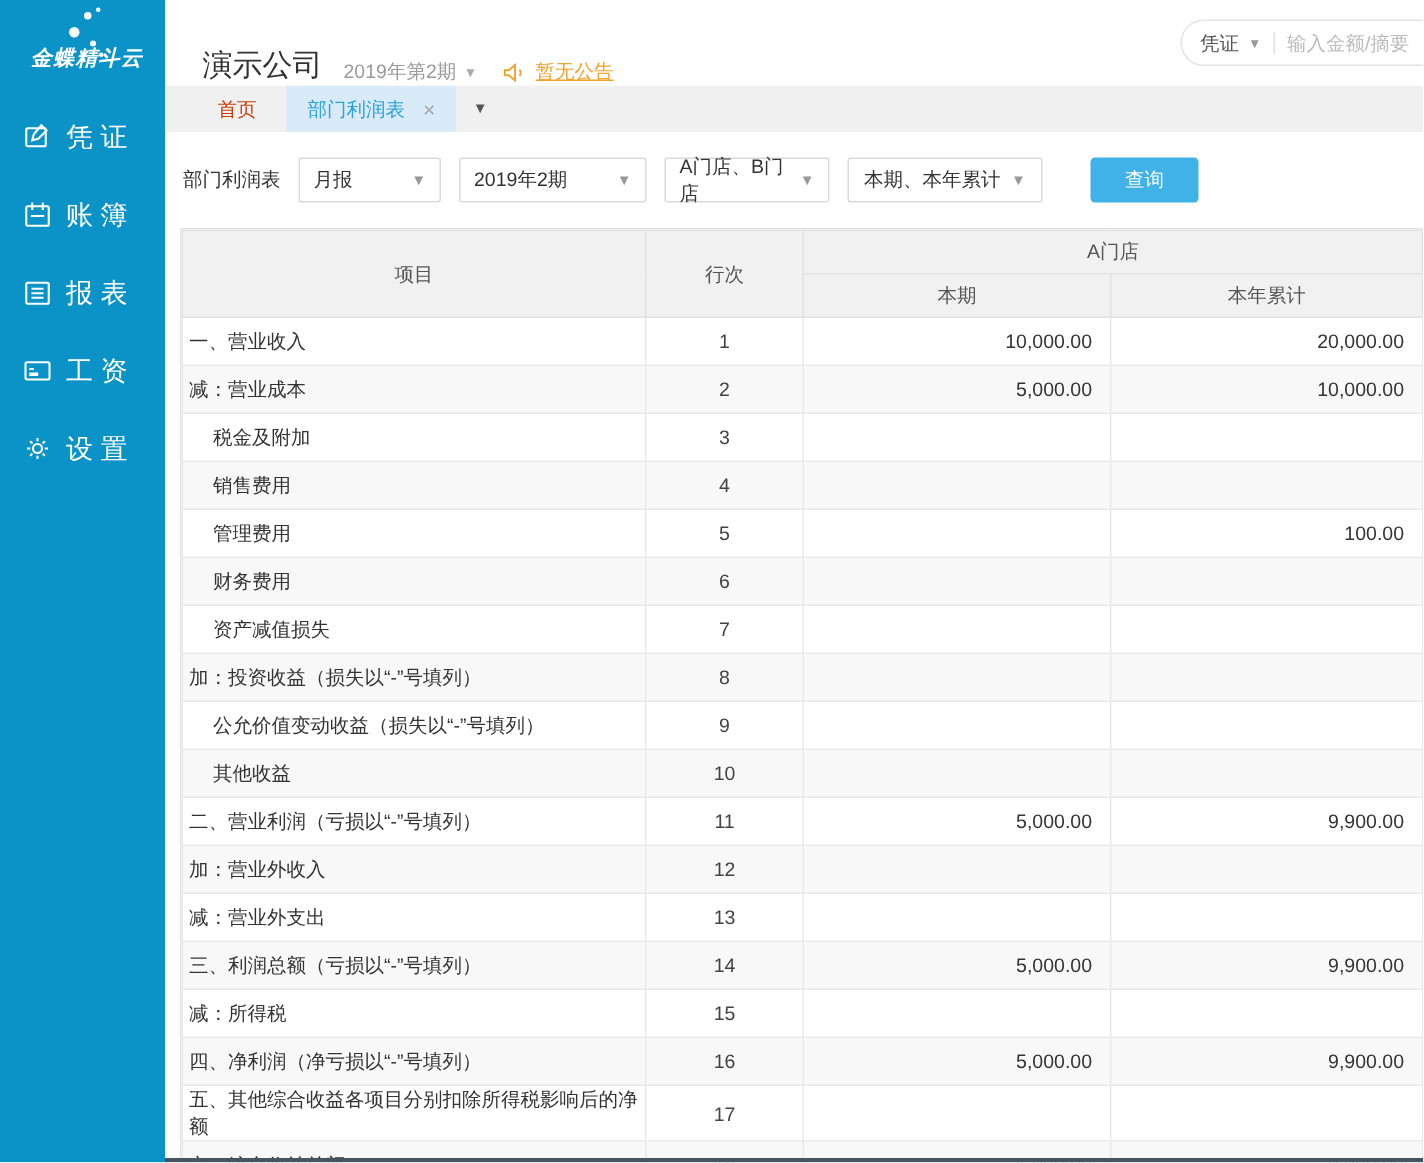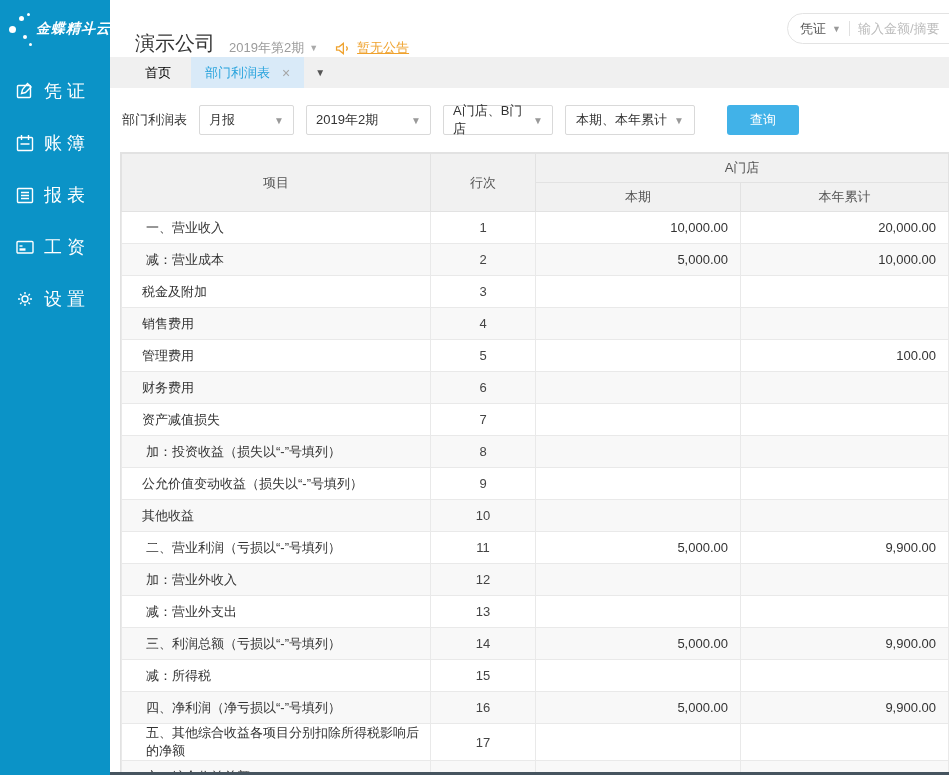--- a/index.html
+++ b/index.html
@@ -2,21 +2,21 @@
 <html><head>
 <meta charset="utf-8">
 <style>
   * { margin:0; padding:0; box-sizing:border-box; }
   html,body { width:949px; height:775px; overflow:hidden; }
   body { font-family:"Liberation Sans", sans-serif; background:#fff; }
   .screen { position:relative; width:949px; height:775px; overflow:hidden; background:#fff; }
 
   
   .sidebar { position:absolute; left:0; top:0; width:110px; height:775px; background:#0b93c7; color:#fff; }
-  .logo-row { height:57px; display:flex; align-items:center; padding-left:6px; }
+  .logo-row { height:57px; display:flex; align-items:center; padding-left:6px;flex-direction:column; }
   .logo-dots { position:relative; width:30px; height:42px; flex:0 0 30px; }
   .logo-dots i { position:absolute; background:#fff; border-radius:50%; display:block; }
   .d1 { width:7px; height:7px; left:3px; top:18px; }
   .d2 { width:5px; height:5px; left:13px; top:8px; }
   .d3 { width:3px; height:3px; left:21px; top:5px; }
   .d4 { width:4px; height:4px; left:17px; top:27px; }
   .d5 { width:3px; height:3px; left:23px; top:35px; }
   .logo-text { font-size:14px; font-weight:bold; font-style:italic; letter-spacing:1px; white-space:nowrap; }
   .nav { margin-top:8px; }
   .nav-item { height:52px; display:flex; align-items:center; padding-left:15px; cursor:pointer; }
@@ -36,21 +36,21 @@
   .announce-text { font-size:13px; color:#efa22e; text-decoration:underline; }
   .search-pill { position:absolute; top:13px; right:-28px; height:31px; width:190px; border:1px solid #e3e3e3; border-radius:16px; background:#fff; display:flex; align-items:center; padding:0 12px; }
   .search-cat { font-size:13px; color:#555; white-space:nowrap; cursor:pointer; }
   .search-caret { font-size:9px; color:#999; margin:0 8px 0 6px; }
   .search-div { width:1px; height:15px; background:#e0e0e0; margin-right:8px; }
   .search-input { border:none; outline:none; font-size:13px; color:#333; width:100px; font-family:"Liberation Sans", sans-serif; }
   .search-input::placeholder { color:#bcbcbc; }
 
   
   .tabbar { height:31px; background:#f0f0f0; display:flex; align-items:stretch; padding-left:15px; }
-  .tab { font-size:13px; color:#000000; display:flex; align-items:center; padding:0 20px; cursor:pointer; }
+  .tab { font-size:13px; color:#c2410c; display:flex; align-items:center; padding:0 20px; cursor:pointer; }
   .tab.active { background:#d9eaf8; color:#2aa4dd; padding:0 14px; }
   .tab-close { margin-left:12px; color:#a6a6a6; font-size:14px; line-height:1; cursor:pointer; }
   .tab-caret-btn { width:32px; display:flex; align-items:center; justify-content:center; color:#555; font-size:10px; cursor:pointer; }
 
   
   .filterbar { height:64px; display:flex; align-items:center; padding-left:12px; background:#fff; }
   .filter-label { font-size:13px; color:#333; margin-right:12px; white-space:nowrap; }
   .sel { height:30px; border:1px solid #d9d9d9; border-radius:2px; background:#fff; display:flex; align-items:center; font-size:13px; color:#333; cursor:pointer; margin-right:12px; padding:0 9px; }
   .sel .caret { color:#999; font-size:10px; }
   .sel.spread { justify-content:space-between; }
@@ -62,21 +62,21 @@
   .query-btn { width:72px; height:30px; background:#41b2e8; color:#fff; font-size:13px; border:none; border-radius:3px; cursor:pointer; font-family:"Liberation Sans", sans-serif;margin-left:20px; }
 
   
   .table-wrap { margin-left:10px; height:623px; overflow:hidden; border-top:1px solid #e2e2e2; border-left:1px solid #e2e2e2; }
   table { border-collapse:collapse; width:100%; table-layout:fixed; }
   col.c-item { width:309px; } col.c-line { width:105px; } col.c-cur { width:205px; }
   th { background:#f1f1f1; font-weight:normal; font-size:13px; color:#555; border:1px solid #e2e2e2; }
   tr.h1 th { height:29px;margin-top:12px; } tr.h2 th { height:29px; }
   td { border:1px solid #e9e9e9; font-size:13px; color:#333; height:32px; }
   tbody tr:nth-child(even) td { background:#f8f8f8; }
-  td.lbl { padding-left:24px; text-align:left; }
+  td.lbl { padding-left:4px; text-align:left; }
   td.lbl.ind1 { padding-left:20px; }
   td.line { text-align:center; color:#444; }
   td.num { text-align:right; padding-right:12px; }
 
   .bottom-strip { position:absolute; left:0; bottom:0; width:100%; height:3px; background:#46545f; }
 </style>
 </head>
 <body>
 
 <div class="screen">

